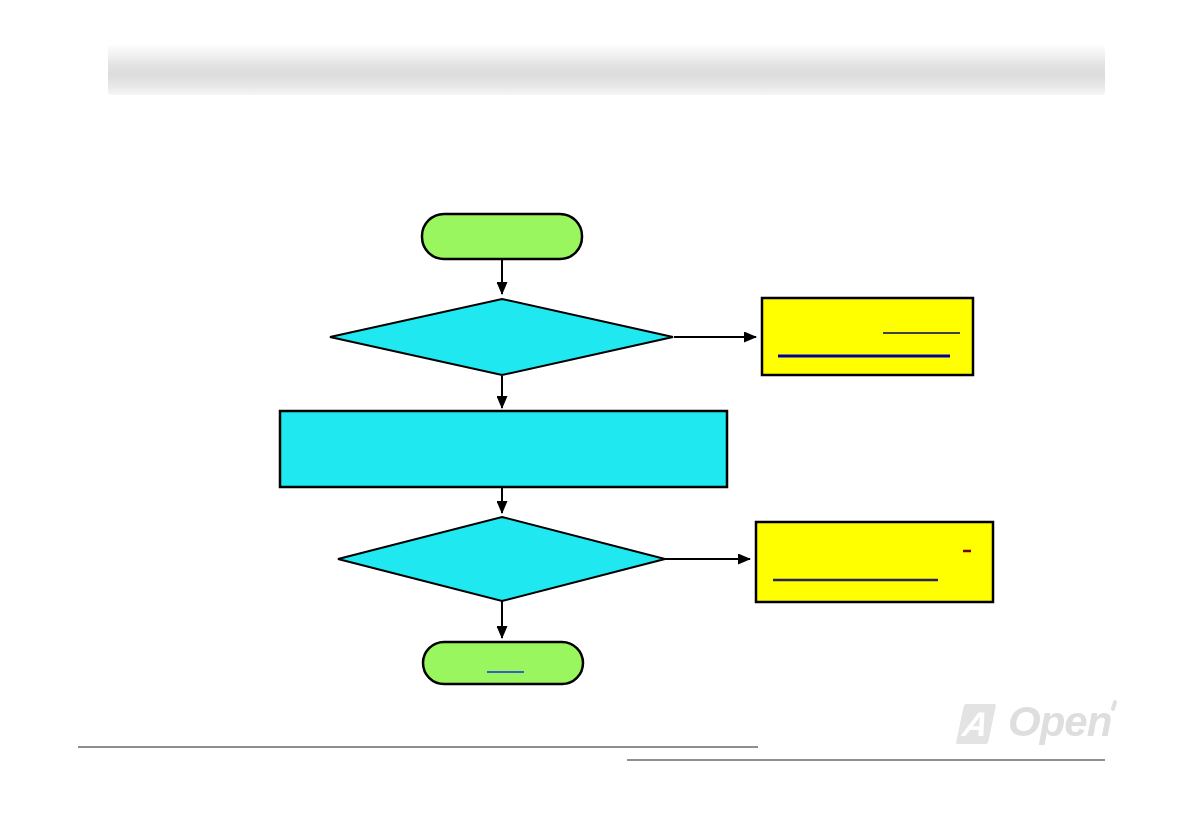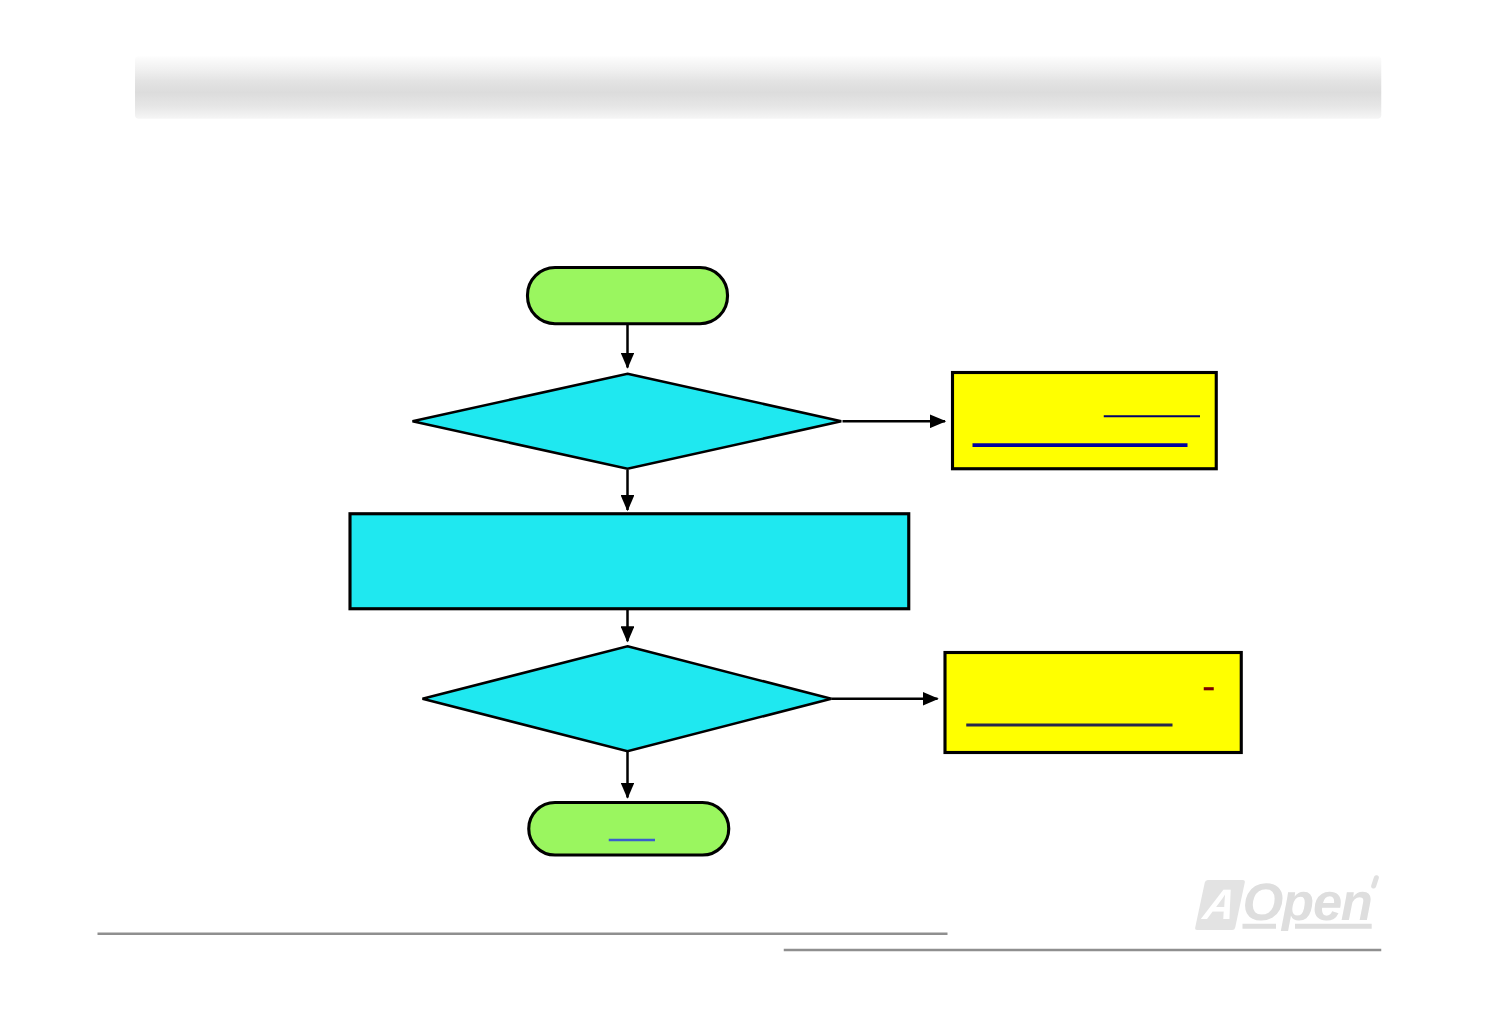--- a/index.html
+++ b/index.html
@@ -76,22 +76,21 @@
     color: #ffffff;
   }
   .logo-word {
     display: inline-block;
     font-style: italic;
     font-weight: bold;
     font-size: 42px;
     line-height: 48px;
     color: #dedede;
     letter-spacing: -1px;
-    margin-left: 2px;
-    text-decoration: underline;
+    margin-left: 16px;
   }
   .logo-accent {
     display: inline-block;
     width: 4px;
     height: 11px;
     background: #e0e0e0;
     transform: rotate(18deg);
     vertical-align: top;
     margin-top: 2px;
     margin-left: 1px;

